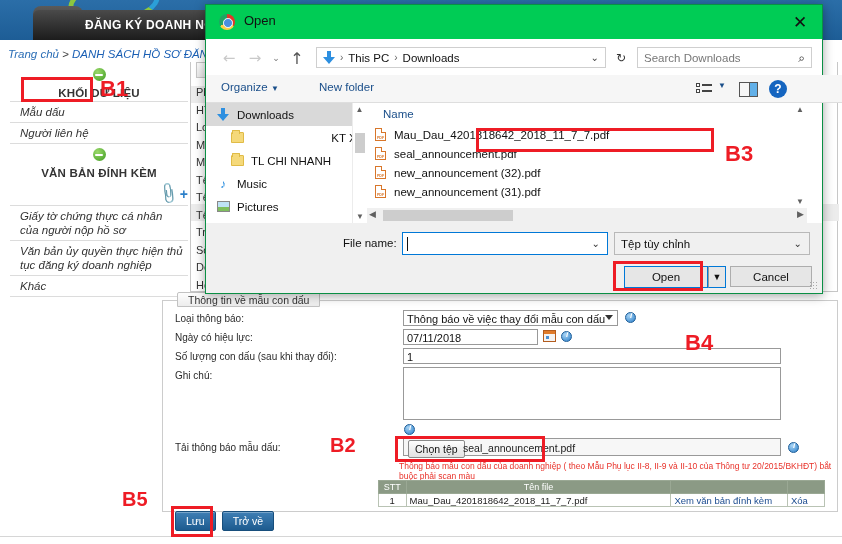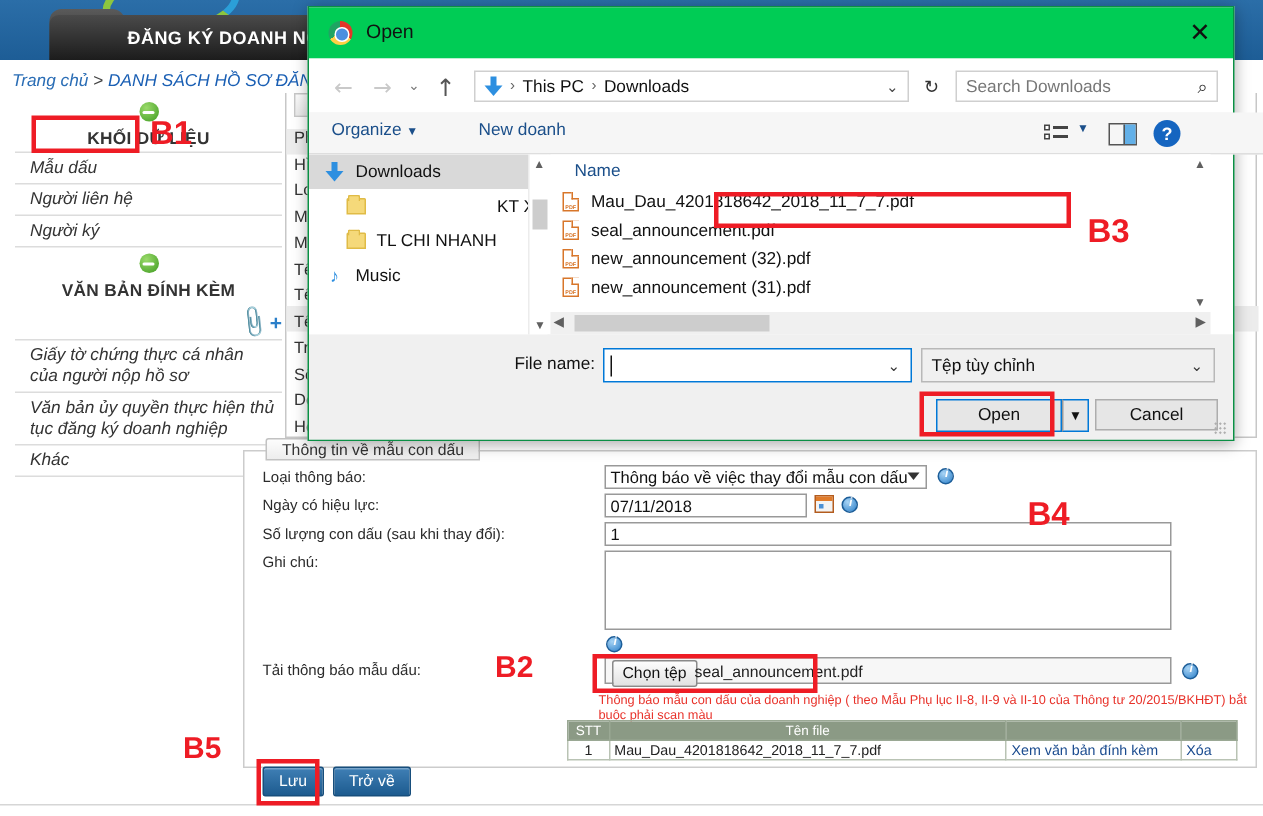--- a/index.html
+++ b/index.html
@@ -382,21 +382,20 @@
     <span class="crumb2">DANH SÁCH HỒ SƠ ĐĂNG</span>
   </div>
 
   <div class="tree">
     <div class="tree-group">
       <span class="minus-badge"></span>
       <span class="tree-group-label">KHỐI DỮ LIỆU</span>
     </div>
     <div class="tree-item first">Mẫu dấu</div>
     <div class="tree-item">Người liên hệ</div>
-    <div class="tree-item">Người ký</div>
 
     <div class="tree-group" style="margin-top:2px;">
       <span class="minus-badge"></span>
       <span class="tree-group-label">VĂN BẢN ĐÍNH KÈM</span>
       <span class="clip-plus">
         <span class="clip-glyph">📎</span>+
       </span>
     </div>
     <div class="tree-item first">Giấy tờ chứng thực cá nhân của người nộp hồ sơ</div>
     <div class="tree-item">Văn bản ủy quyền thực hiện thủ tục đăng ký doanh nghiệp</div>
@@ -508,21 +507,21 @@
       <span>Search Downloads</span>
       <span class="search-ico">⌕</span>
     </div>
   </div>
 
   <div class="dlg-toolbar">
     <span class="tb-item" style="left:15px;">
       <span>Organize</span>
       <span class="tb-caret">▼</span>
     </span>
-    <span class="tb-item" style="left:113px;">New doanh</span>
+    <span class="tb-item" style="left:113px;">New folder</span>
     <span class="view-ico">
       <i style="left:0;top:0;width:4px;height:4px;border:1px solid #444;background:#fff;"></i>
       <i style="left:6px;top:1px;width:10px;height:1.5px;"></i>
       <i style="left:0;top:6px;width:4px;height:4px;border:1px solid #444;background:#fff;"></i>
       <i style="left:6px;top:7px;width:10px;height:1.5px;"></i>
     </span>
     <span class="tb-item" style="left:512px; font-size:8px;">▼</span>
     <span class="pane-ico"></span>
     <span class="help-ico">?</span>
   </div>
@@ -545,20 +544,26 @@
       <div class="np-item" style="padding-left:22px;">
         <span class="np-ico">
             <span class="folder-ico"></span>
           </span>
         <span>TL CHI NHANH</span>
       </div>
       <div class="np-item">
         <span class="np-ico music-ico">♪</span>
         <span>Music</span>
       </div>
+      <div class="np-item">
+        <span class="np-ico">
+            <span class="pic-ico"></span>
+          </span>
+        <span>Pictures</span>
+      </div>
 
       <div class="np-scroll">
         <div class="sb-arrow">▲</div>
         <div class="sb-thumb" style="top:30px; height:20px;"></div>
         <div class="sb-arrow" style="position:absolute; bottom:0; width:14px;">▼</div>
       </div>
     </div>
 
     <div class="filelist">
       <div class="fl-head">Name</div>

